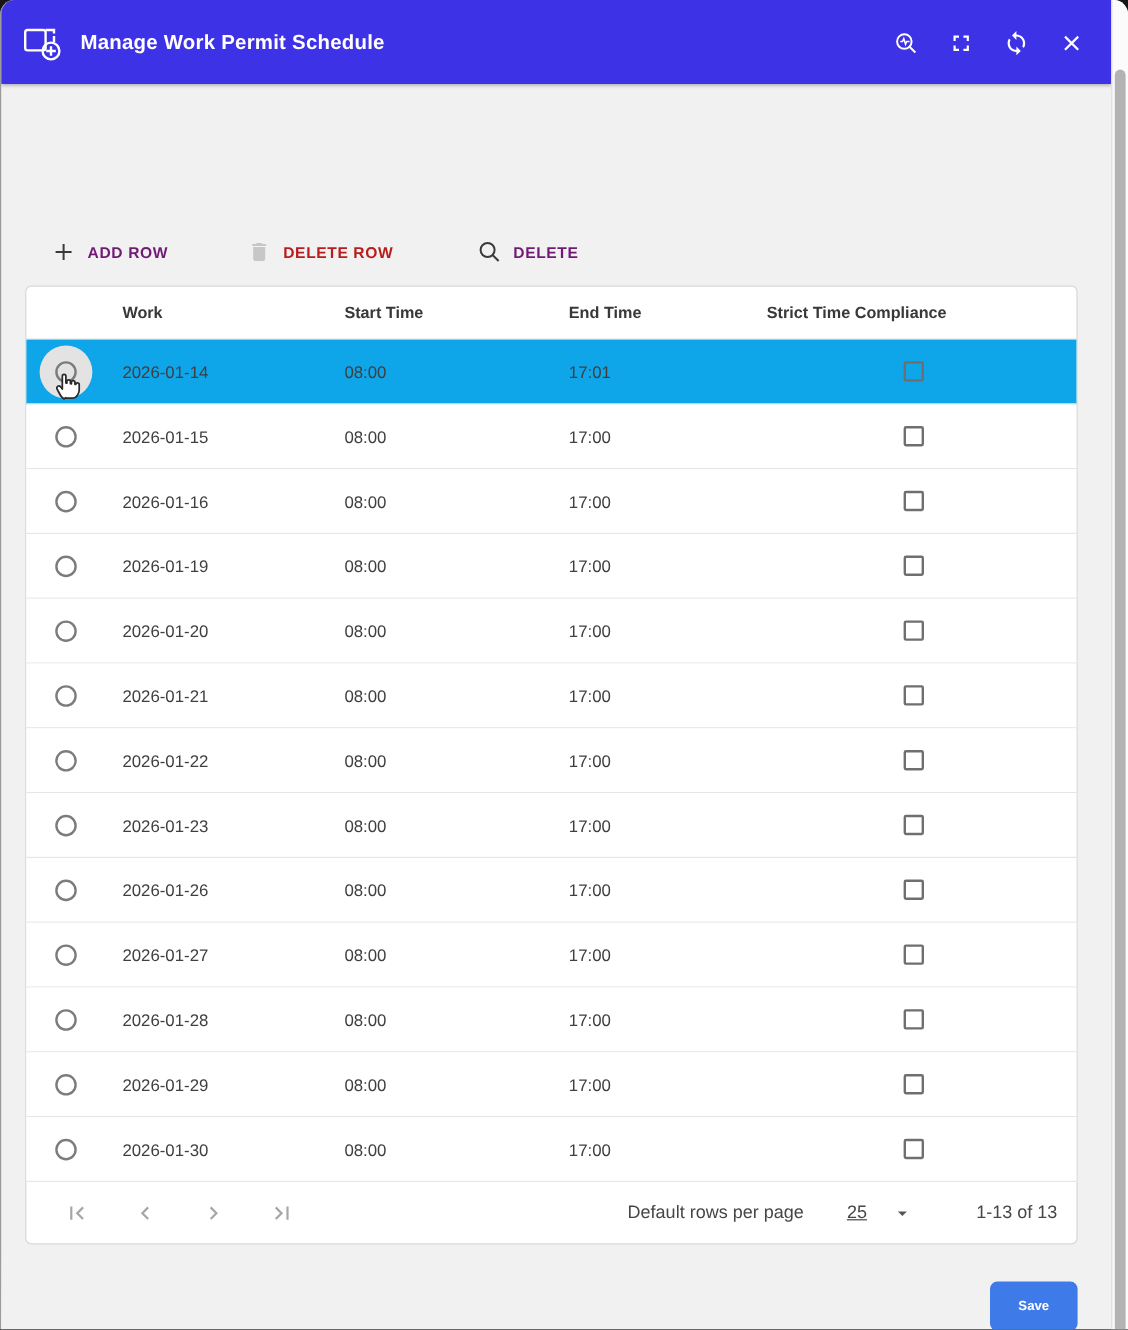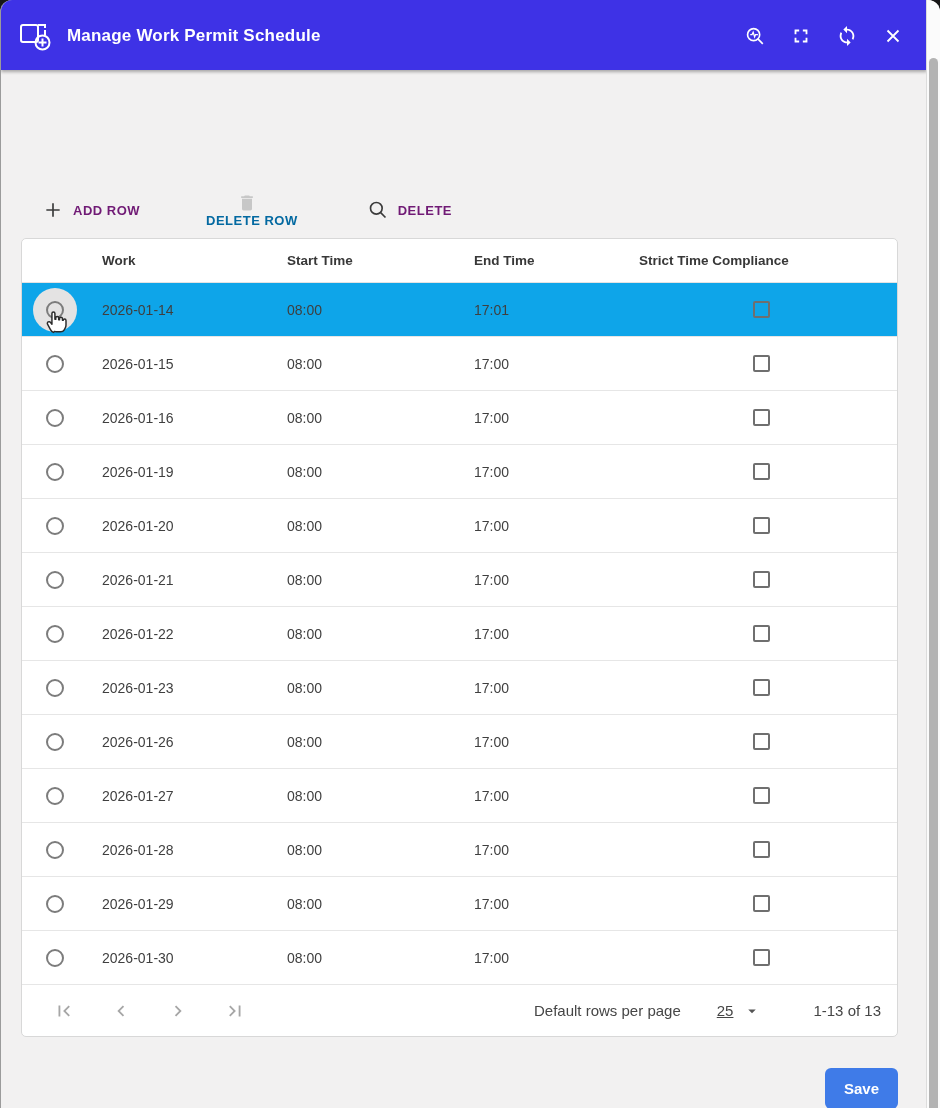--- a/index.html
+++ b/index.html
@@ -26,21 +26,21 @@
   
   .vscroll { position:absolute; right:0; top:0; width:14px; height:1108px; background:#fbfbfb; border-left:1px solid #dcdcdc; }
   .vscroll .thumb { position:absolute; left:2px; right:2px; top:58px; bottom:0; background:#b3b3b3; border-radius:6px 6px 0 0; }
 
   
   .content { position:absolute; left:0; top:70px; width:926px; }
 
   .toolbar { display:flex; align-items:center; margin:124px 0 12px 42px; height:32px; }
   .tool-btn { display:flex; align-items:center; font-size:13px; font-weight:bold; letter-spacing:.5px; color:#701a75; cursor:pointer; }
   .tool-btn svg { width:20px; height:20px; margin-right:10px; }
-  .tool-btn.disabled { color:#0369a1; cursor:default;flex-direction:column; }
+  .tool-btn.disabled { color:#b91c1c; cursor:default; }
   .tool-gap { width:66px; }
   .tool-gap2 { width:70px; }
 
   
   .table {
     position:relative; margin:0 29px 0 20px; width:877px;
     background:#fff; border:1px solid #d8d8d8; border-radius:5px;
   }
   .thead, .trow {
     display:grid; grid-template-columns:66px 185px 187px 165px 1fr;
@@ -58,30 +58,30 @@
   .halo { position:absolute; width:44px; height:44px; border-radius:50%; background:#e4e3e3; left:50%; top:50%; transform:translate(-50%,-50%); }
   .cell-radio .radio { position:relative; z-index:1; }
   .cursor-hand { position:absolute; z-index:2; left:50%; top:50%; transform:translate(-14px,-6px); width:32px; height:32px; pointer-events:none; }
 
   
   .pager { display:flex; align-items:center; height:51px; padding:0 16px 0 30px; font-size:15px; color:#464646; }
   .pg-btn { width:24px; height:24px; margin-right:33px; display:flex; align-items:center; justify-content:center; cursor:pointer; }
   .pg-btn svg { width:22px; height:22px; fill:#a6a6a6; }
   .pager .spacer { flex:1; }
   .rpp-label { margin-right:36px; }
-  .rpp-value { margin-right:10px;text-decoration:underline; }
+  .rpp-value { margin-right:21px;text-decoration:underline; }
   .rpp-caret { margin-right:52px; display:flex; align-items:center; cursor:pointer; }
   .rpp-caret svg { width:18px; height:18px; fill:#555; }
 
   
   .save-row { display:flex; justify-content:flex-end; padding:31px 29px 0 0; }
   .save-btn {
     min-width:73px; height:41px; background:#3f7be8; color:#fff; border:none;
     border-radius:6px; font-family:"Liberation Sans", sans-serif;
-    font-size:15px; font-weight:bold; cursor:pointer; padding:0 16px;
+    font-size:11px; font-weight:bold; cursor:pointer; padding:0 16px;
   }
 </style>
 </head>
 <body>
 
 <div class="panel">
 
   <div class="titlebar">
     <span class="app-icon">
       <svg viewBox="0 0 40 40" fill="none" stroke="#ffffff" stroke-width="2">

